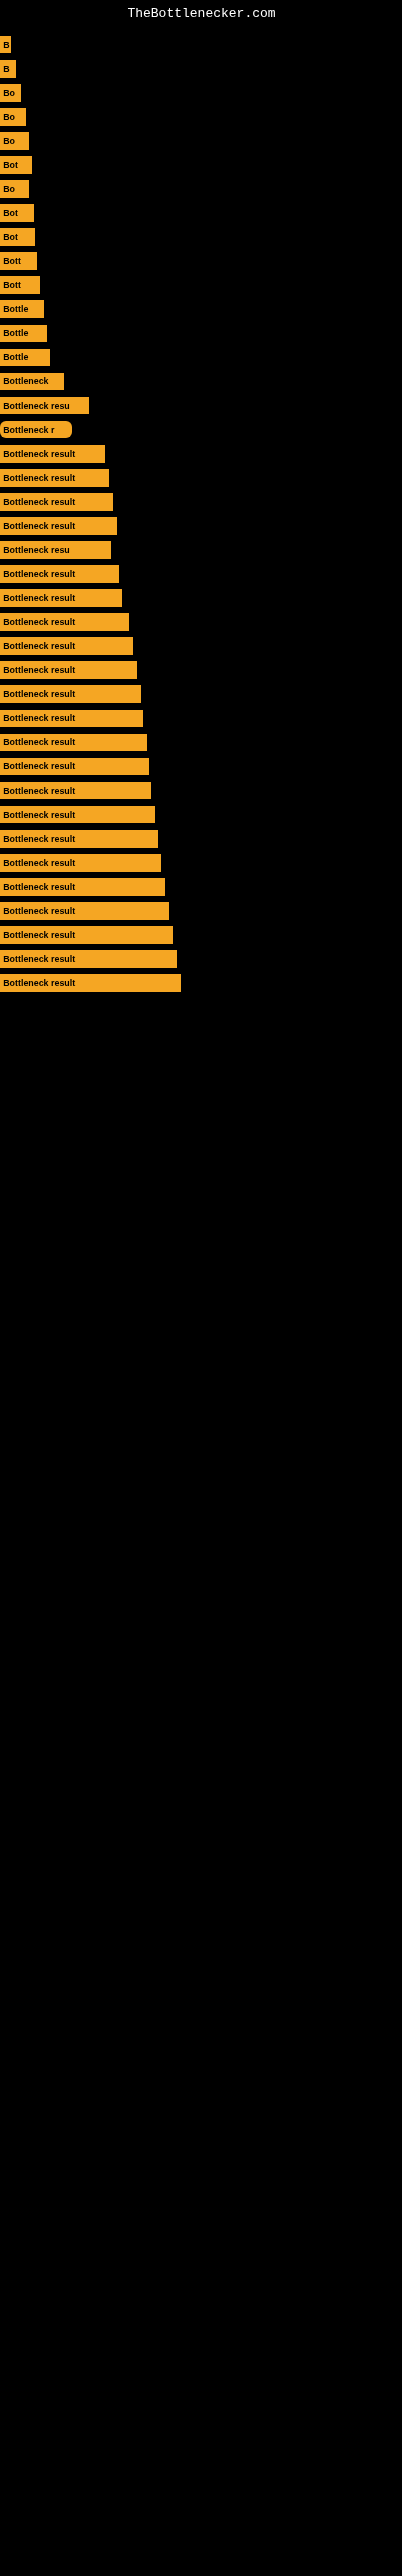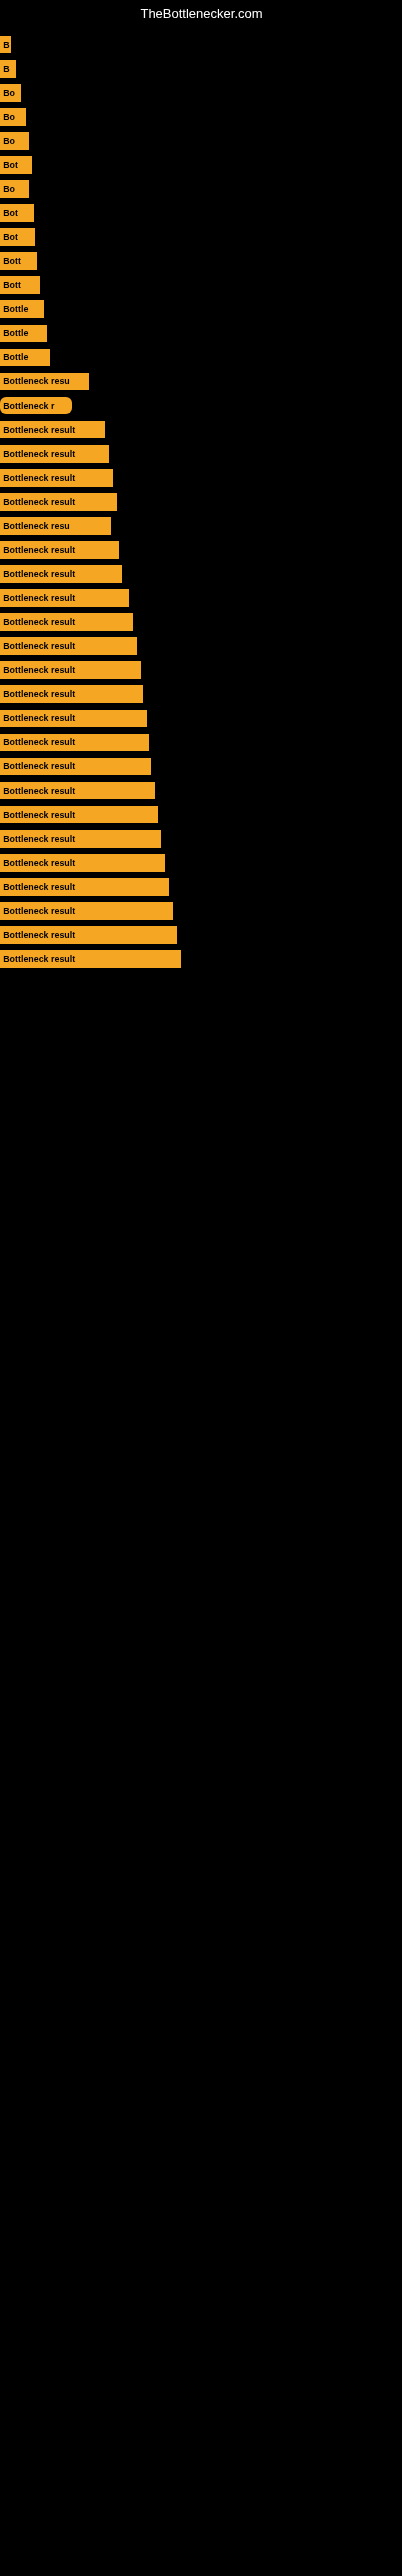--- a/index.html
+++ b/index.html
@@ -11,20 +11,21 @@
       background: #000;
       width: 403px;
       font-family: Arial, sans-serif;
     }
     .site-title {
       text-align: center;
       color: #fff;
       font-size: 13px;
       padding: 6.4px 0 3.2px 0;
       font-weight: normal;
+      font-family: Liberation Mono, monospace;
     }
     .bars-container {
       padding: 8px 0 16px 0;
     }
     .bar-row {
       display: flex;
       align-items: center;
       margin-bottom: 0px;
       padding: 3.2px 0;
     }
@@ -115,20 +116,25 @@
       <div class="bar" style="width: 47px;">
         <span class="bar-label">Bottle</span>
       </div>
     </div>
     <div class="bar-row">
       <div class="bar" style="width: 50px;">
         <span class="bar-label">Bottle</span>
       </div>
     </div>
     <div class="bar-row">
+      <div class="bar" style="width: 64px;">
+        <span class="bar-label">Bottleneck</span>
+      </div>
+    </div>
+    <div class="bar-row">
       <div class="bar" style="width: 89px;">
         <span class="bar-label">Bottleneck resu</span>
       </div>
     </div>
     <div class="bar-row">
       <div class="bar" style="width: 72px; border-radius: 6px;">
         <span class="bar-label">Bottleneck r</span>
       </div>
     </div>
     <div class="bar-row">

